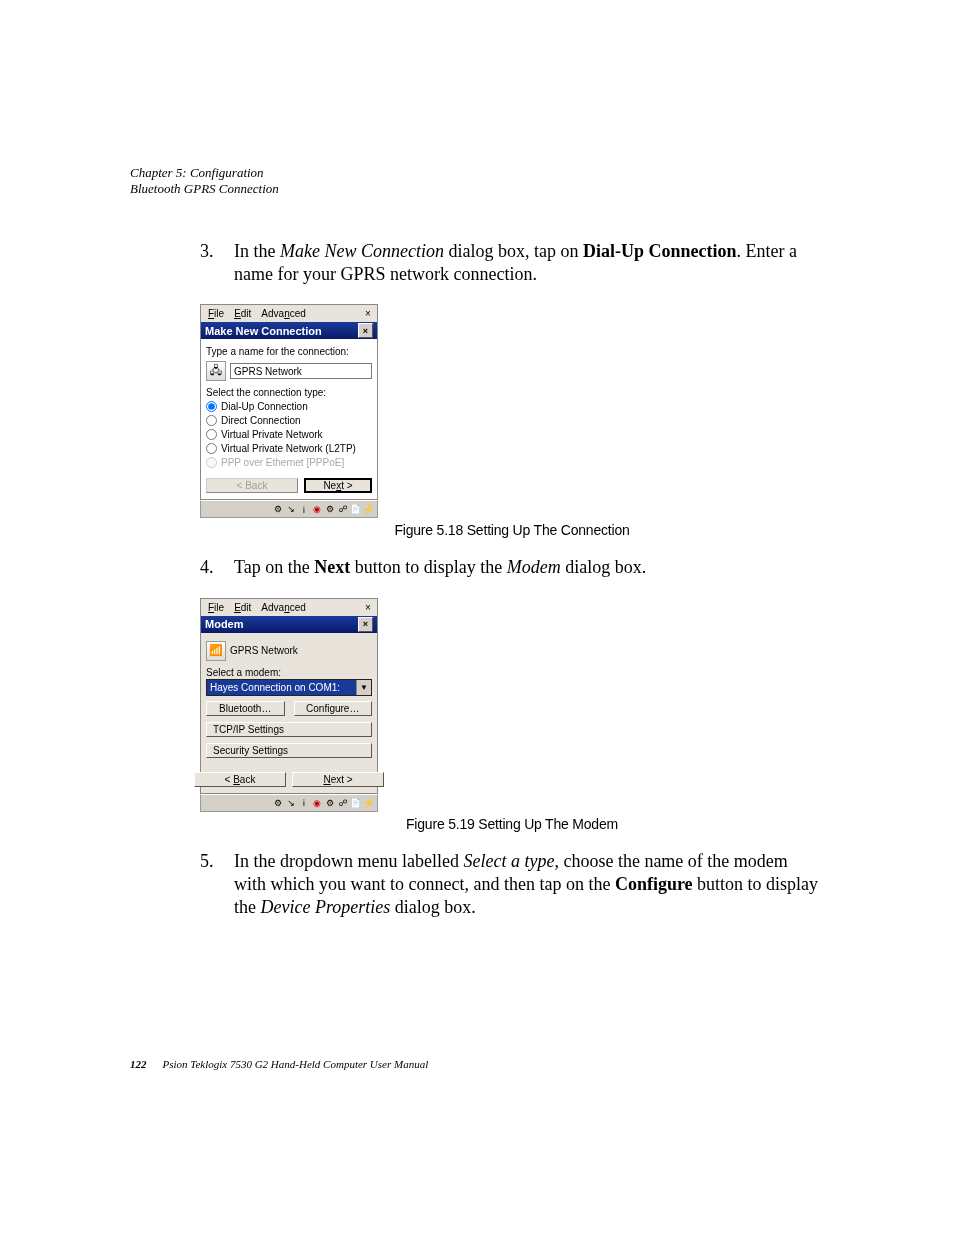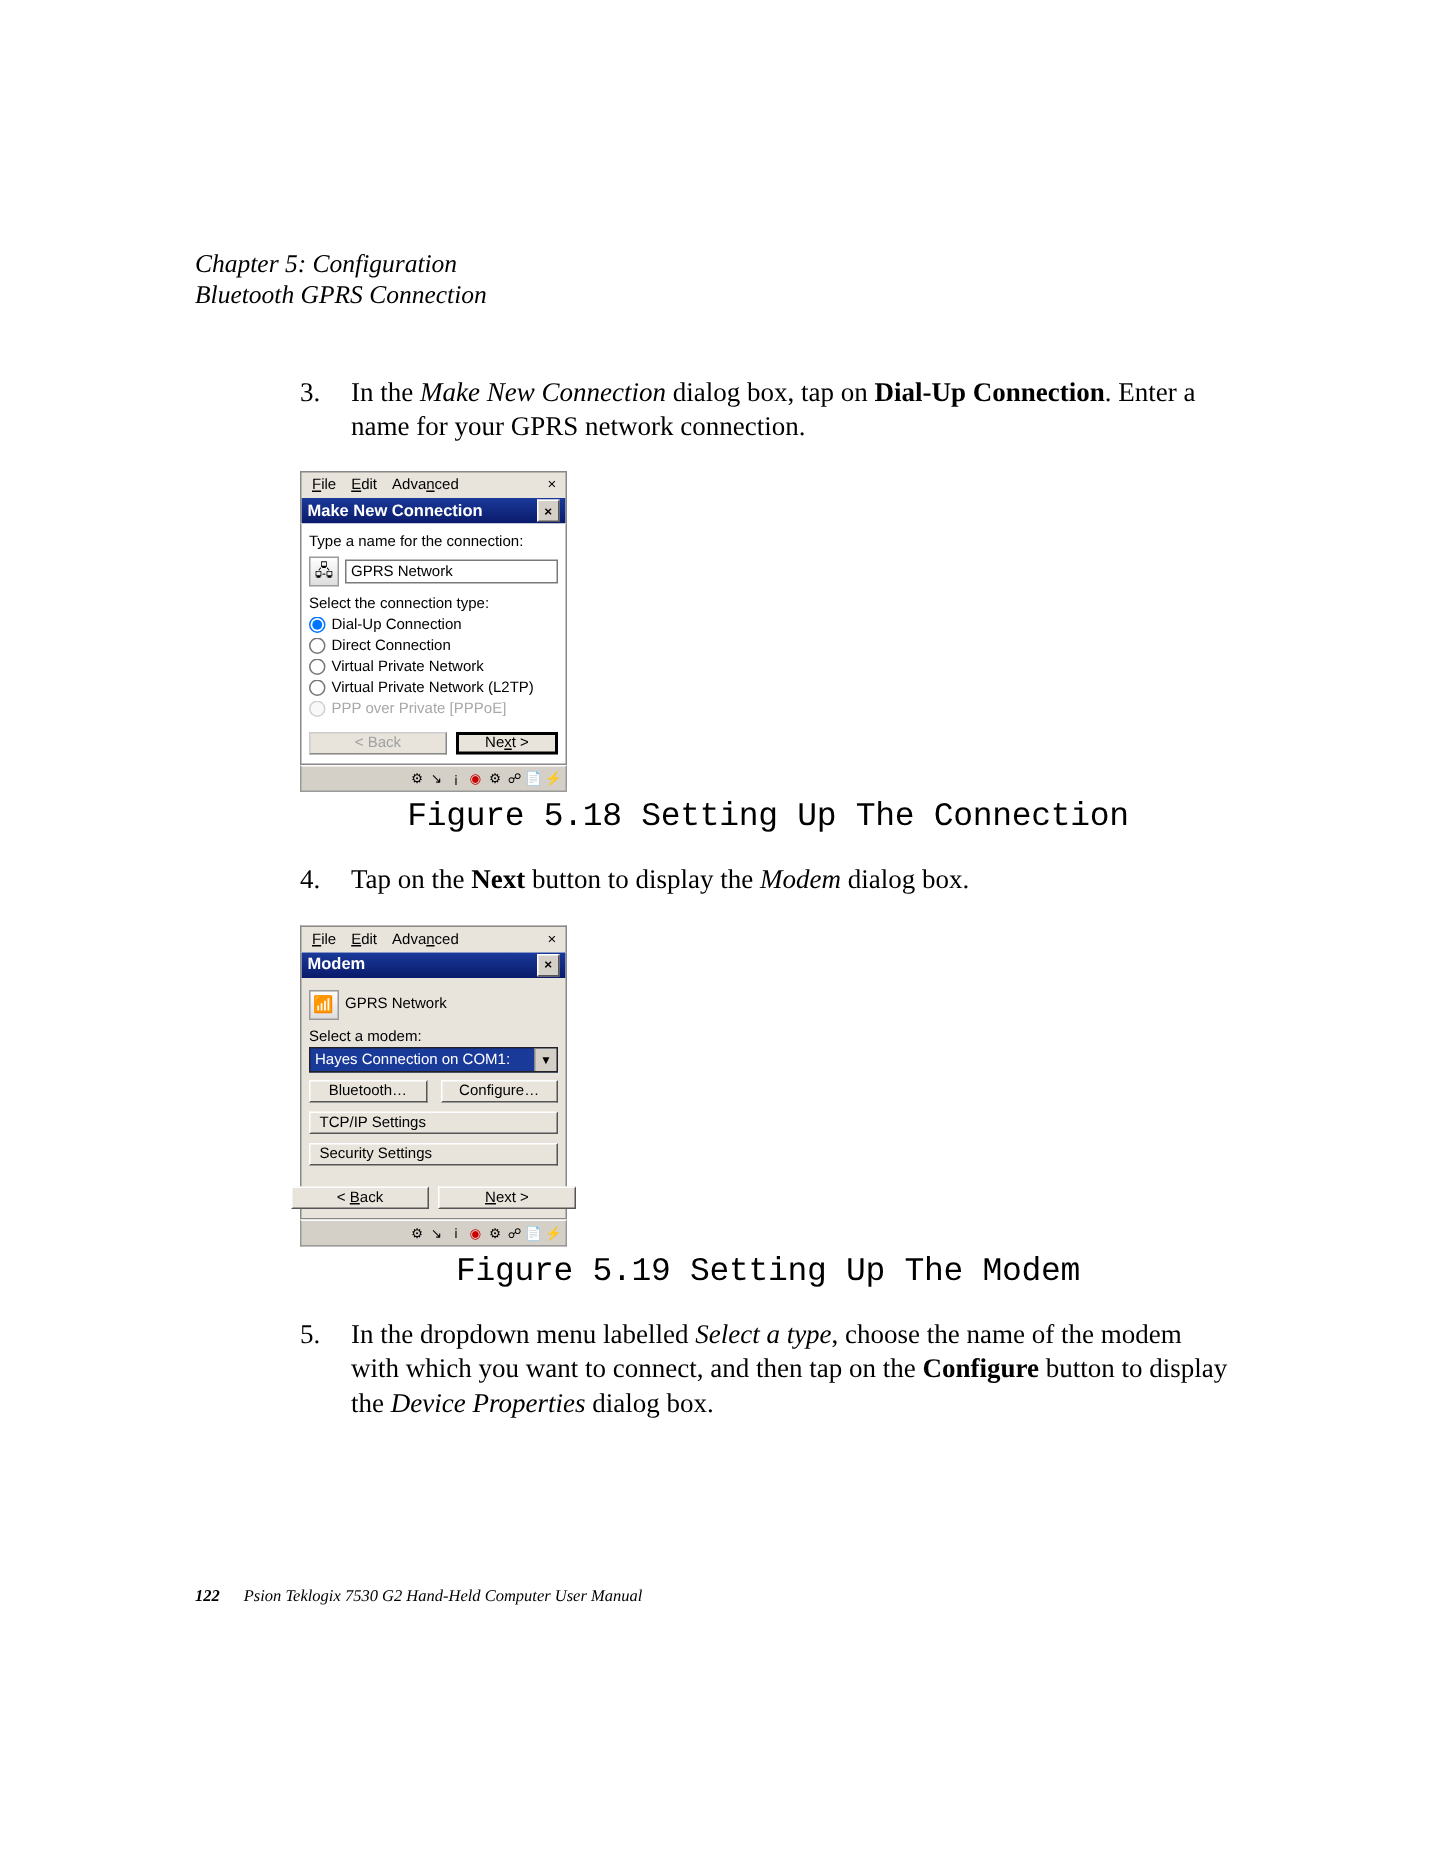--- a/index.html
+++ b/index.html
@@ -11,21 +11,21 @@
   }
   .page {
     width: 954px;
     height: 1235px;
     position: relative;
     box-sizing: border-box;
     padding: 165px 130px 0 130px;
   }
   .chapter-header {
     font-style: italic;
-    font-size: 17px;
+    font-size: 13px;
     line-height: 1.25;
   }
   .chapter-header .subtitle {
     font-weight: normal;
   }
   .content {
     margin-top: 42px;
     margin-left: 70px;
   }
   .list-item {
@@ -38,22 +38,22 @@
     width: 34px;
     flex-shrink: 0;
   }
   .list-item .body {
     flex: 1;
   }
   .bold { font-weight: bold; }
   .italic { font-style: italic; }
   .figure-caption {
     text-align: center;
-    font-family: Liberation Mono, monospace;
-    font-size: 22px;
+    font-family: Liberation Sans, sans-serif;
+    font-size: 14px;
     font-weight: 500;
     letter-spacing: -0.2px;
     margin: 4px 0 18px 0;
   }
 
   
   .screenshot-wrap {
     display: flex;
     margin: 18px 0 4px 0;
   }
@@ -299,21 +299,21 @@
           <label class="radio-row">
               <input type="radio" style="">
               <span><span class="underline">V</span>irtual Private Network</span>
             </label>
           <label class="radio-row">
               <input type="radio" style="">
               <span>Vi<span class="underline">r</span>tual Private Network (L2TP)</span>
             </label>
           <label class="radio-row disabled">
               <input type="radio" disabled="" style="">
-              <span>PPP over Private [PPPoE]</span>
+              <span>PPP over Ethernet [PPPoE]</span>
             </label>
           <div class="button-row">
             <div class="winbtn disabled">&lt; Back</div>
             <div class="winbtn primary"><span>Ne</span><span class="underline">x</span><span>t &gt;</span></div>
           </div>
         </div>
         <div class="taskbar">
           <span class="tray-icon">⚙</span>
           <span class="tray-icon">↘</span>
           <span class="tray-icon">ℹ</span>

